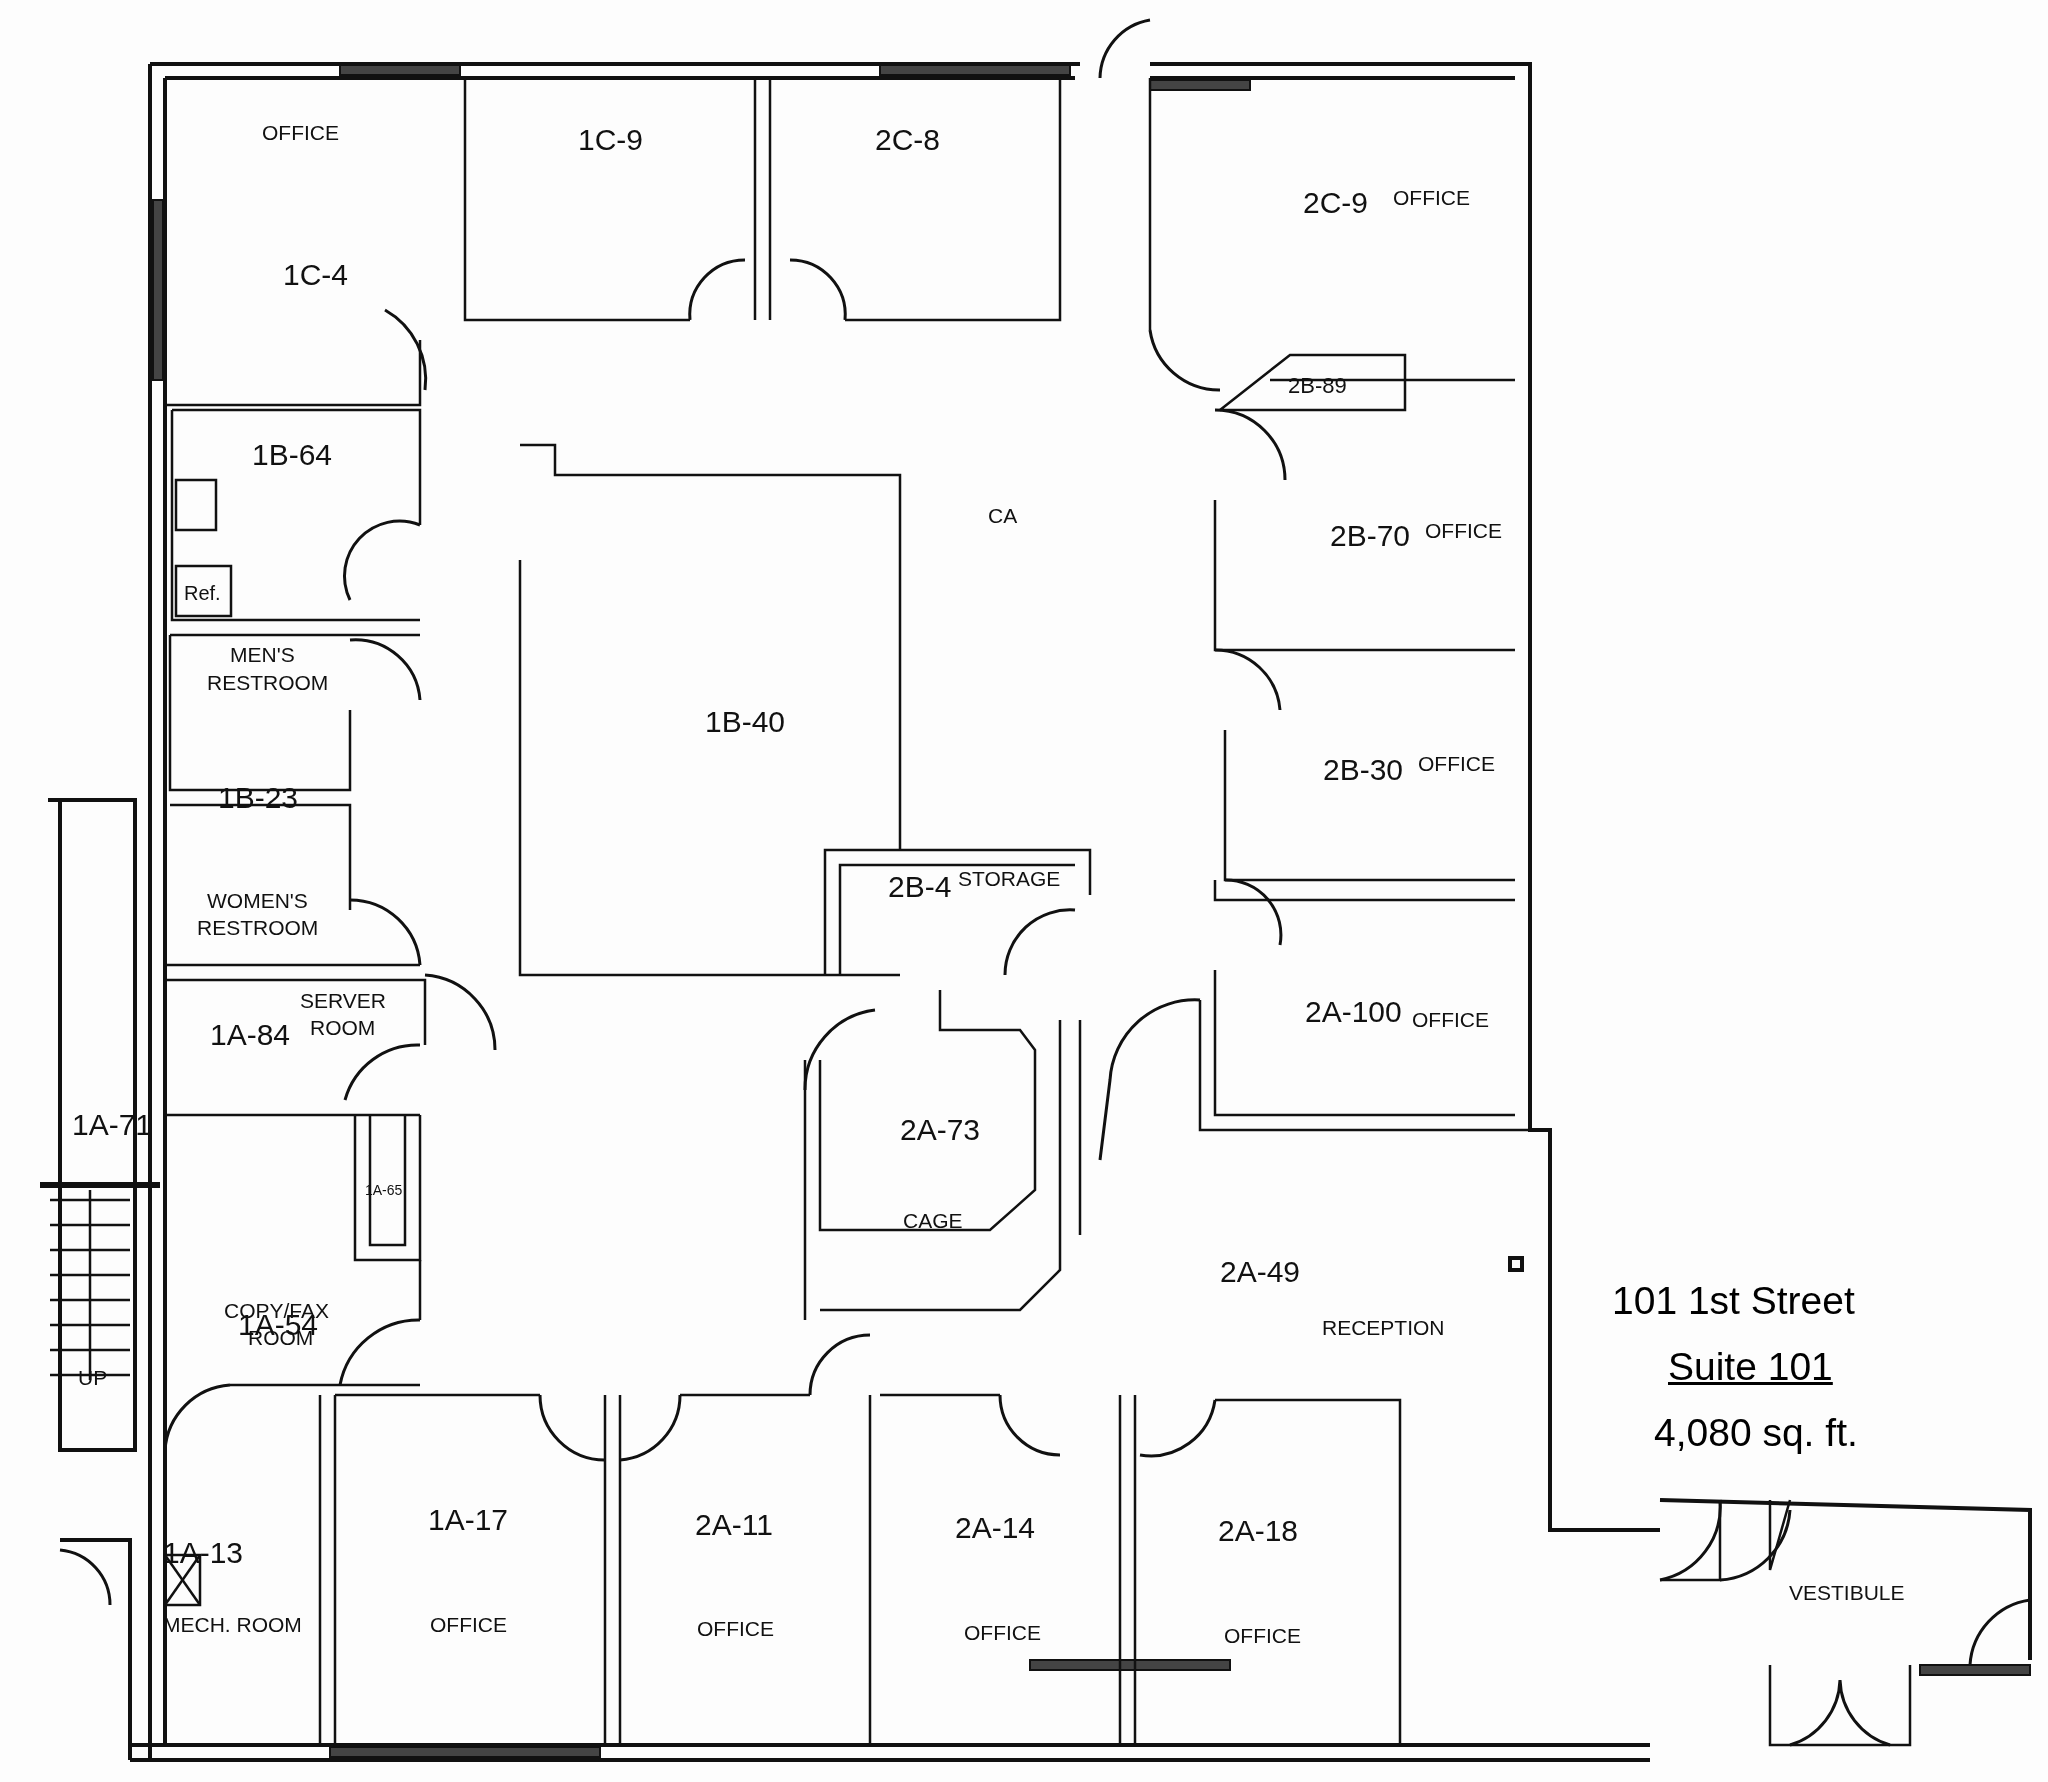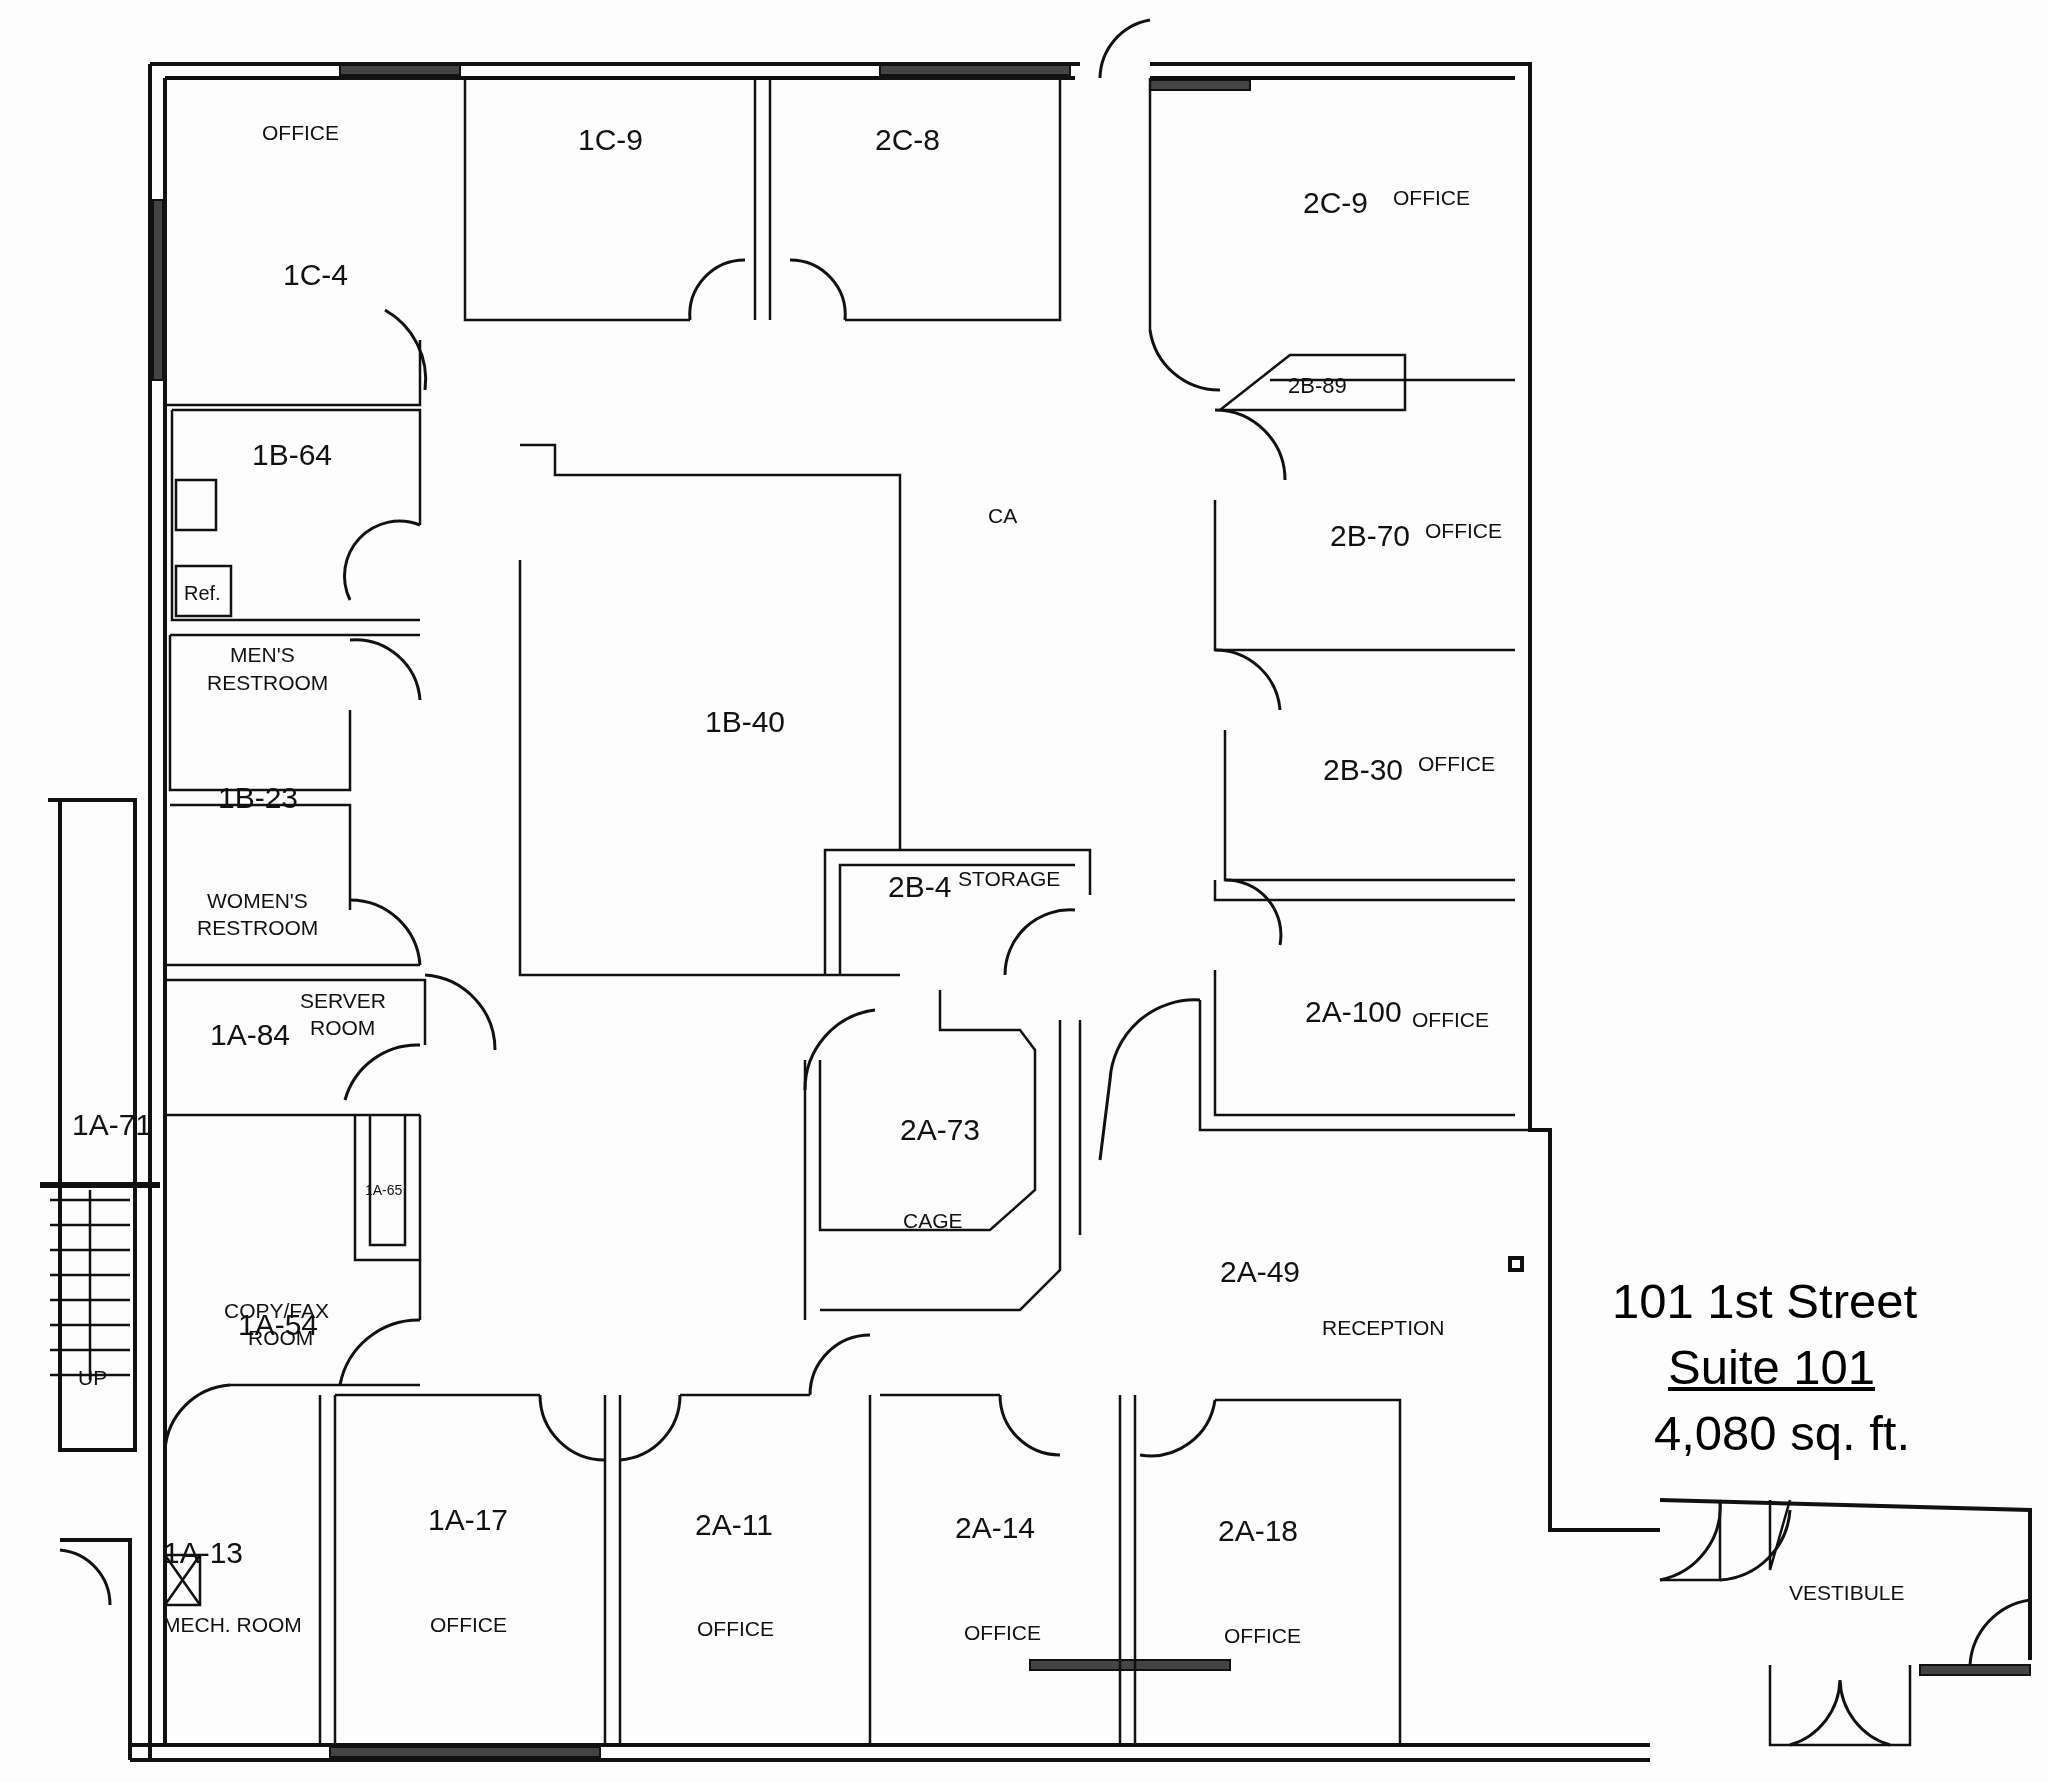--- a/index.html
+++ b/index.html
@@ -5,21 +5,21 @@
   html,body{margin:0;padding:0;background:#fdfdfd;}
   body{width:2048px;height:1782px;position:relative;overflow:hidden;font-family:"Liberation Sans",sans-serif;}
   svg{position:absolute;left:0;top:0;}
   .w{fill:none;stroke:#111;stroke-width:4;}
   .wt{fill:none;stroke:#111;stroke-width:2.5;}
   .win{fill:#444;stroke:#111;stroke-width:2;}
   .door{fill:none;stroke:#111;stroke-width:3;}
   .lbl{font-family:"Liberation Sans",sans-serif;fill:#111;}
   .rn{font-size:30px;}
   .rt{font-size:21px;}
-  .addr{position:absolute;font-family:"Liberation Sans",sans-serif;color:#000;font-size:49px;line-height:66px;}
+  .addr{position:absolute;font-family:"Liberation Sans",sans-serif;color:#000;font-size:39px;line-height:66px;}
 </style>
 </head>
 <body>
 
 <svg width="2048" height="1782" viewBox="0 0 2048 1782" xmlns="http://www.w3.org/2000/svg">
 
   <g>
     <polyline class="w" points="150,64 1080,64"></polyline>
     <polyline class="w" points="150,64 150,1760"></polyline>
     <polyline class="w" points="165,78 165,1745"></polyline>

